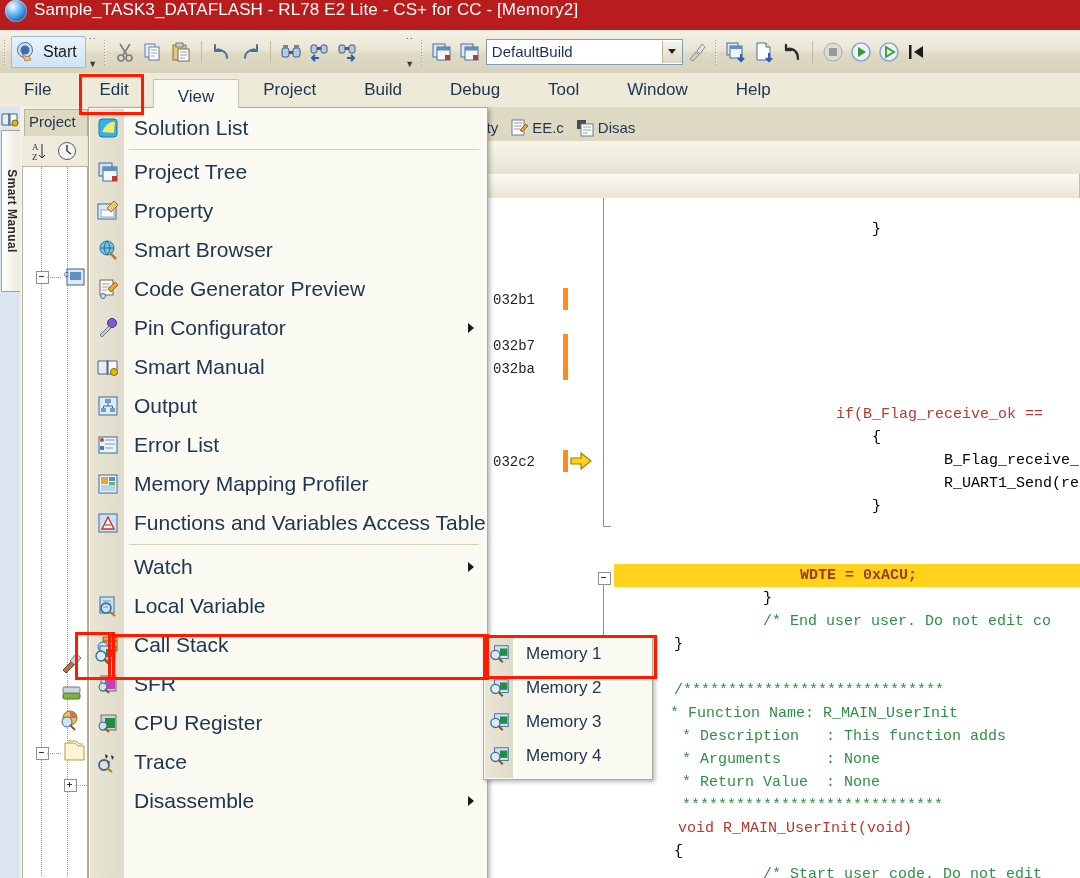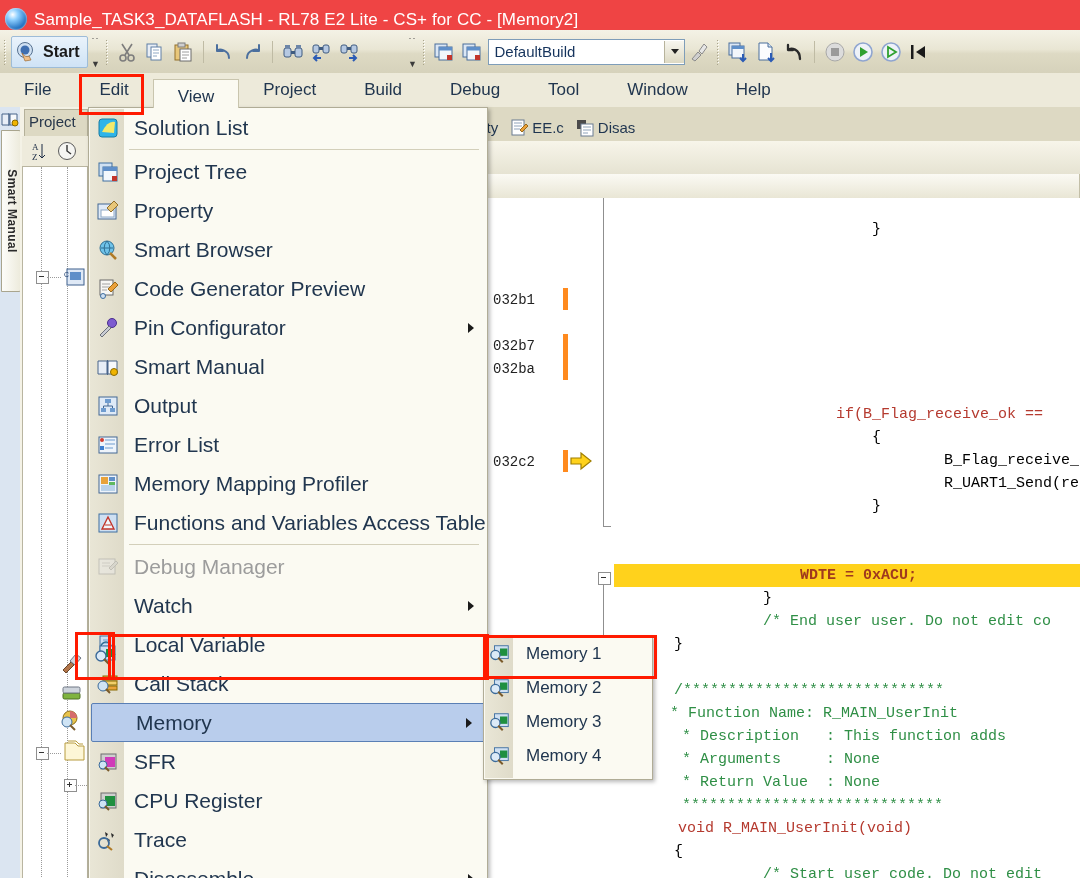--- a/index.html
+++ b/index.html
@@ -8,22 +8,22 @@
     font-family:"Liberation Sans", sans-serif;
     background:#ece9d8;
     position:relative;
     -webkit-font-smoothing:antialiased;
   }
   .abs{position:absolute;}
 
   
   #titlebar{
     left:0;top:0;width:1080px;height:30px;
-    background:#ef4444;
-    display:flex;align-items:flex-end;
+    background:#b91c1c;
+    display:flex;align-items:flex-start;
   }
   #titlebar .tb-icon{
     width:22px;height:22px;margin-left:5px;margin-right:7px;
     border-radius:50%;
     background:radial-gradient(circle at 35% 30%,#ffffff 0%,#8fd0ff 25%,#1f6fc0 70%,#0b3d72 100%);
     box-shadow:inset 0 0 2px #fff;
     flex:none;
   }
   #titlebar .tb-text{
     color:#ffffff;font-size:17px;letter-spacing:.1px;white-space:nowrap;
@@ -40,21 +40,21 @@
   .tb-grip{width:5px;height:26px;flex:none;margin:0 3px;
     background-image:radial-gradient(#ffffff 40%,transparent 41%),radial-gradient(#a9a48c 40%,transparent 41%);
     background-size:3px 3px,3px 3px;background-position:1px 1px,0 0;background-repeat:repeat-y;}
   .tb-overflow{width:14px;height:34px;flex:none;display:flex;flex-direction:column;align-items:center;justify-content:space-between;
     font-size:9px;color:#3b3b3b;padding:3px 0;}
   .tb-overflow .d1{letter-spacing:1px;line-height:6px;}
   .tb-btn{height:34px;display:flex;align-items:center;flex:none;padding:0 3px;}
   .ico{width:22px;height:22px;flex:none;display:block;}
   #startbtn{display:flex;align-items:center;gap:5px;height:30px;padding:0 8px 0 4px;
     background:linear-gradient(to bottom,#eaf3fb,#cfe3f6);border:1px solid #9dbcd8;border-radius:2px;}
-  #startbtn .lbl{font-size:16px;font-weight:bold;color:#1a1a1a;}
+  #startbtn .lbl{font-size:16px;font-weight:normal;color:#1a1a1a;}
   #buildcombo{
     display:flex;align-items:center;height:24px;width:195px;flex:none;
     background:#fff;border:1px solid #7e9db9;margin-left:2px;
   }
   #buildcombo .val{flex:1;font-size:15px;color:#15335c;padding-left:5px;white-space:nowrap;}
   #buildcombo .arrowbox{width:19px;height:22px;display:flex;align-items:center;justify-content:center;
     background:linear-gradient(to bottom,#f7f6ef,#ddd9c3);border-left:1px solid #b7b39c;}
   .caret-d{width:0;height:0;border-left:4px solid transparent;border-right:4px solid transparent;border-top:5px solid #222;}
 
   
@@ -687,30 +687,20 @@
       <svg width="22" height="22" viewBox="0 0 22 22">
           <rect x="2" y="2" width="18" height="18" fill="#cfe0f2" stroke="#3f6fa0"></rect>
           <path d="M11 5 L17 17 H5 Z" fill="#f2f7fc" stroke="#c2352b" stroke-width="1.4"></path>
           <path d="M8 13 h6" stroke="#c2352b"></path>
         </svg>
     </span>
     <span class="mi-lbl">Functions and Variables Access Table</span>
   </div>
   <div class="mi-div"></div>
 
-  <div class="mi disabled">
-    <span class="mi-ico">
-      <svg width="22" height="22" viewBox="0 0 22 22" opacity=".45">
-          <rect x="2" y="3" width="16" height="15" fill="#eaeaea" stroke="#9a9a9a"></rect>
-          <path d="M5 7h8M5 10h8" stroke="#b5b5b5"></path>
-          <path d="M12 12 L19 5 L21 7 L14 14 Z" fill="#cdcdcd" stroke="#9a9a9a"></path>
-        </svg>
-    </span>
-    <span class="mi-lbl">Debug Manager</span>
-  </div>
 
   <div class="mi">
     <span class="mi-ico"></span>
     <span class="mi-lbl">Watch</span>
     <span class="mi-arrow"></span>
   </div>
 
   <div class="mi">
     <span class="mi-ico">
       <svg width="22" height="22" viewBox="0 0 22 22">
@@ -729,25 +719,20 @@
           <rect x="6" y="3" width="14" height="4" fill="#e8a33b" stroke="#8a6a00"></rect>
           <rect x="6" y="8" width="14" height="4" fill="#f0cf6a" stroke="#8a6a00"></rect>
           <rect x="6" y="13" width="14" height="4" fill="#e8a33b" stroke="#8a6a00"></rect>
           <circle cx="6" cy="13" r="5" fill="#cfe4f5" stroke="#3b6a99"></circle>
           <path d="M9 16 l4 4" stroke="#7a5a2a" stroke-width="2"></path>
         </svg>
     </span>
     <span class="mi-lbl">Call Stack</span>
   </div>
 
-  <div class="mi sel">
-    <span class="mi-ico"></span>
-    <span class="mi-lbl">Memory</span>
-    <span class="mi-arrow"></span>
-  </div>
 
   <div class="mi">
     <span class="mi-ico">
       <svg width="22" height="22" viewBox="0 0 22 22">
           <rect x="4" y="3" width="15" height="15" fill="#cfcfcf" stroke="#6e6e6e"></rect>
           <rect x="8" y="6" width="10" height="10" fill="#d03bb8"></rect>
           <circle cx="6" cy="14" r="4" fill="#cfe4f5" stroke="#3b6a99"></circle>
           <path d="M8 16 l4 4" stroke="#7a5a2a" stroke-width="2"></path>
         </svg>
     </span>

